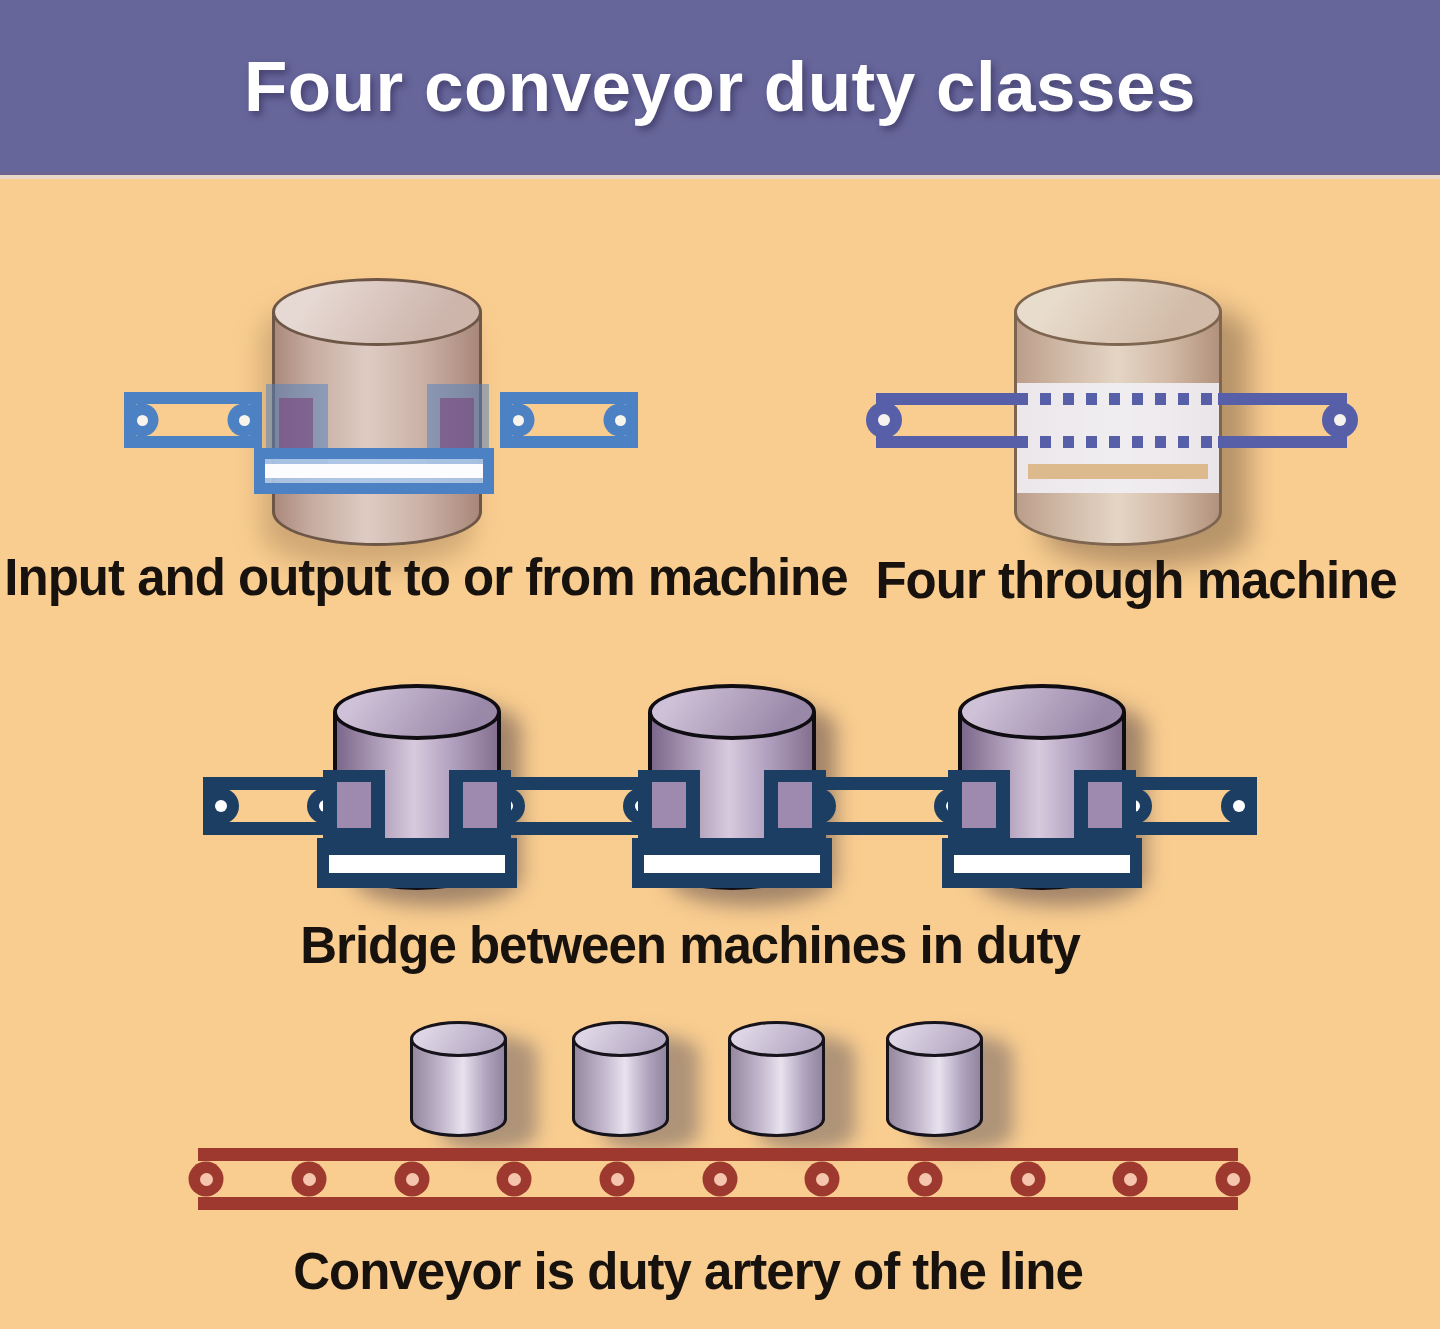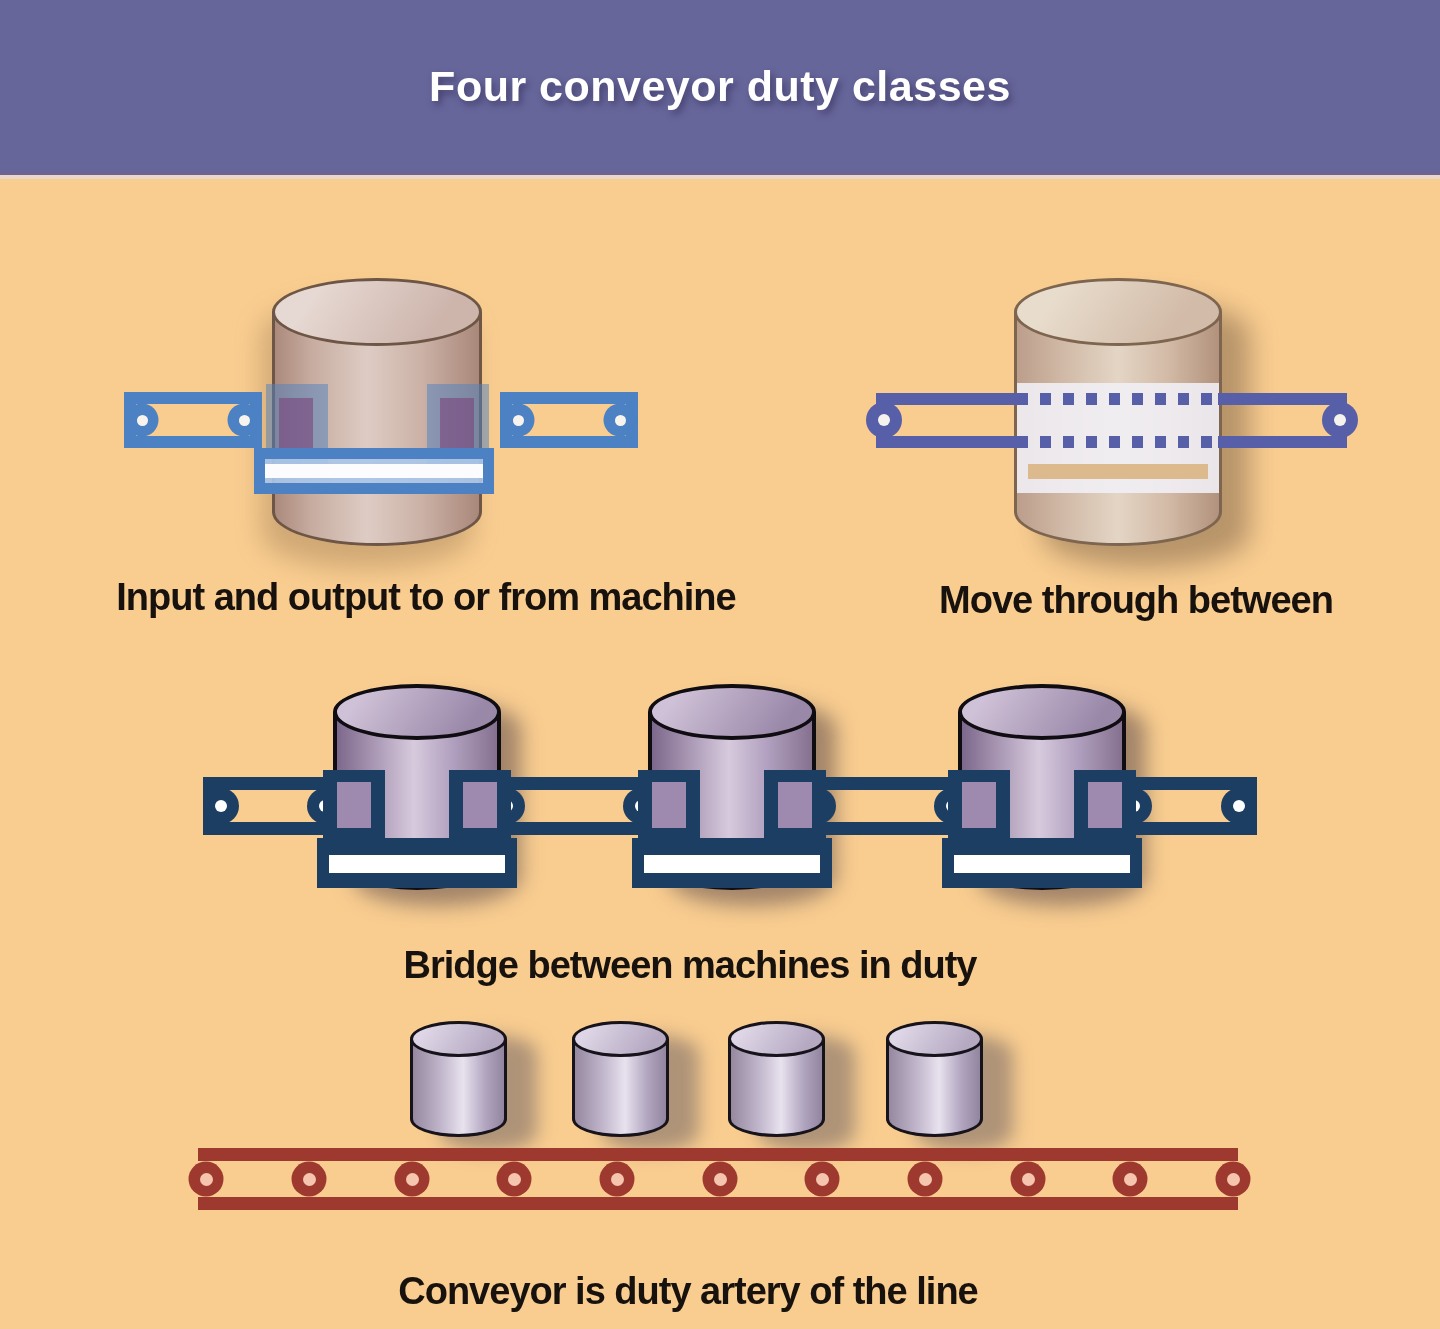--- a/index.html
+++ b/index.html
@@ -9,21 +9,21 @@
     font-family:"Liberation Sans","DejaVu Sans",sans-serif;
   }
   
   .banner{
     position:absolute;left:0;top:0;width:1440px;height:172px;
     background:var(--header-bg,#67669b);
     border-bottom:3px solid var(--header-edge,#6e6391);
     display:flex;align-items:center;justify-content:center;
   }
   .banner h1{
-    margin:0;font-size:43px;font-weight:bold;letter-spacing:.5px;
+    margin:0;font-size:71px;font-weight:bold;letter-spacing:.5px;
     color:var(--title-text,#ffffff);
     text-shadow:3px 4px 7px rgba(35,30,70,.5);
   }
   .header-edge{position:absolute;left:0;top:175px;width:1440px;height:4px;background:#ecd8c9;}
   
   .cyl{position:absolute;}
   .cyl .top{
     position:absolute;left:0;top:0;width:100%;height:calc(var(--ry)*2);
     border-radius:50%;border:var(--ow) solid var(--oc);background:var(--cap);
     box-sizing:border-box;z-index:2;
@@ -82,21 +82,21 @@
   .whiteband{position:absolute;background:rgba(241,240,247,.88);}
   .tanband{position:absolute;background:var(--tan-band,#dcba8e);}
   
   .rbar{position:absolute;height:13px;background:var(--conveyor-maroon,#9e392f);}
   .rrol{position:absolute;width:35px;height:35px;border-radius:50%;background:var(--conveyor-maroon,#9e392f);
     transform:translate(-50%,-50%);}
   .rrol::after{content:"";position:absolute;left:50%;top:50%;width:13px;height:13px;border-radius:50%;
     background:var(--red-roller-hole,#f5c5ad);transform:translate(-50%,-50%);}
   
   .caption{position:absolute;transform:translateX(-50%);white-space:nowrap;
-    font-size:38px;font-weight:bold;letter-spacing:-1px;color:var(--label-text,#18120f);z-index:5;margin-top:28px;}
+    font-size:51px;font-weight:bold;letter-spacing:-1px;color:var(--label-text,#18120f);z-index:5;}
 </style>
 </head>
 <body>
 
 <div class="stage">
 
   <header class="banner">
     <h1>Four conveyor duty classes</h1>
   </header>
   <div class="header-edge"></div>
@@ -138,21 +138,21 @@
     <div class="rail" style="left:884px;top:393px;width:133px;"></div>
     <div class="rail" style="left:884px;top:436px;width:133px;"></div>
     <div class="rail rail--dash" style="left:1017px;top:393px;width:202px;"></div>
     <div class="rail rail--dash" style="left:1017px;top:436px;width:202px;"></div>
     <div class="rail" style="left:1218px;top:393px;width:122px;"></div>
     <div class="rail" style="left:1218px;top:436px;width:122px;"></div>
     <div class="cap2" style="left:876px;top:393px;"></div>
     <div class="cap2" style="left:1333px;top:393px;"></div>
     <div class="rol2" style="left:884px;top:420px;"></div>
     <div class="rol2" style="left:1340px;top:420px;"></div>
-    <div class="caption" style="left:1136px;top:551px;">Move through between</div>
+    <div class="caption" style="left:1136px;top:551px;">Four through machine</div>
   </div>
 
   <div>
     <div class="cyl cyl--mauve" style="left:333px;top:684px;width:168px;height:206px;">
       <div class="body"></div>
       <div class="top"></div>
     </div>
     <div class="cyl cyl--mauve" style="left:648px;top:684px;width:168px;height:206px;">
       <div class="body"></div>
       <div class="top"></div>

